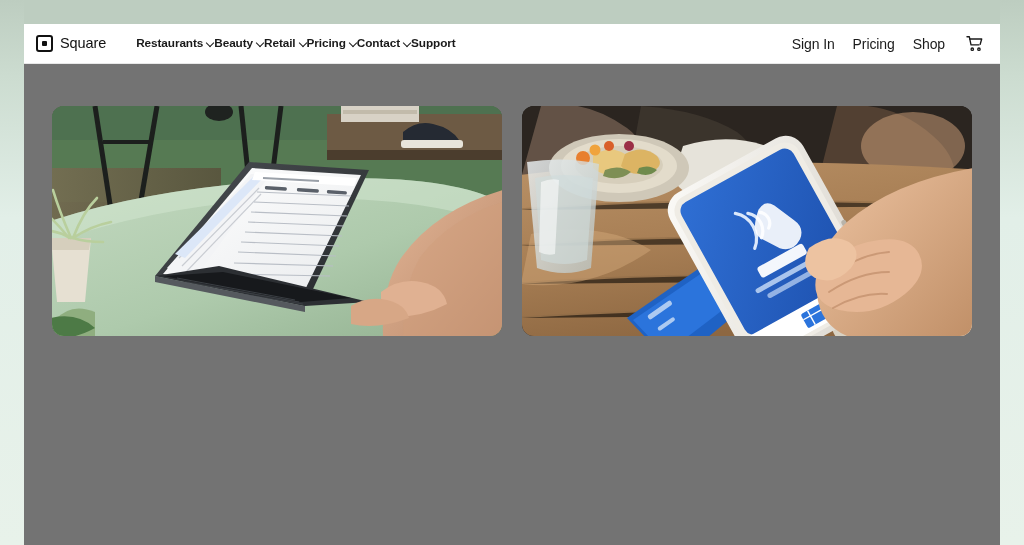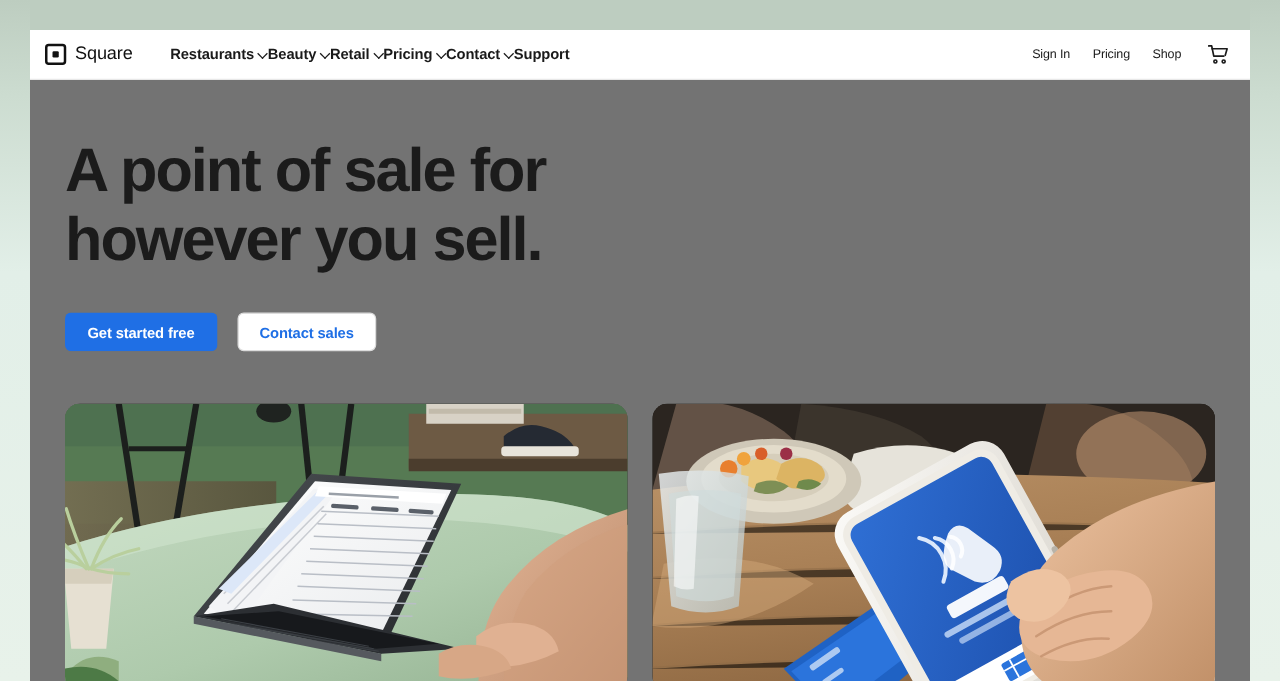--- a/index.html
+++ b/index.html
@@ -122,21 +122,21 @@
     border-bottom: 1.4px solid #1a1a1a;
     transform: rotate(45deg);
   }
 
   .nav-right {
     display: flex;
     align-items: center;
     gap: 18px;
     flex: 0 0 auto;
   }
-  .nav-right .nav-link { font-weight: 400; font-size: 10px; color: #1a1a1a; }
+  .nav-right .nav-link { font-weight: 400; font-size: 14px; color: #1a1a1a; }
 
   .cart-icon {
     width: 19px; height: 19px;
     display: flex;
     align-items: center;
     justify-content: center;
     cursor: pointer;
     margin-left: 2px;
   }
 
@@ -253,31 +253,20 @@
           <svg viewBox="0 0 24 24" fill="none" stroke="#1a1a1a" stroke-width="1.7" stroke-linecap="round" stroke-linejoin="round">
             <path d="M2.5 3.5h3l2.1 10.2h10.2"></path>
             <path d="M5.9 6.3h15.2l-1.9 6.6"></path>
             <circle cx="9.2" cy="19.2" r="1.5"></circle>
             <circle cx="17.6" cy="19.2" r="1.5"></circle>
           </svg>
         </span>
       </div>
     </div>
 
-    <div class="hero">
-      <h1 class="hero-title">
-        <span>A point of sale for</span><br>
-        <span>however you sell.</span>
-      </h1>
-
-      <div class="hero-actions">
-        <button class="btn btn-primary">Get started free</button>
-        <button class="btn btn-secondary">Contact sales</button>
-      </div>
-    </div>
 
     <div class="cards">
 
       <div class="card">
         <svg viewBox="0 0 452 230" preserveAspectRatio="xMidYMid slice">
           <defs>
             <linearGradient id="lwall" x1="0" y1="0" x2="0" y2="1">
               <stop offset="0" stop-color="#5d7a5a"></stop>
               <stop offset="1" stop-color="#3e5c3d"></stop>
             </linearGradient>

